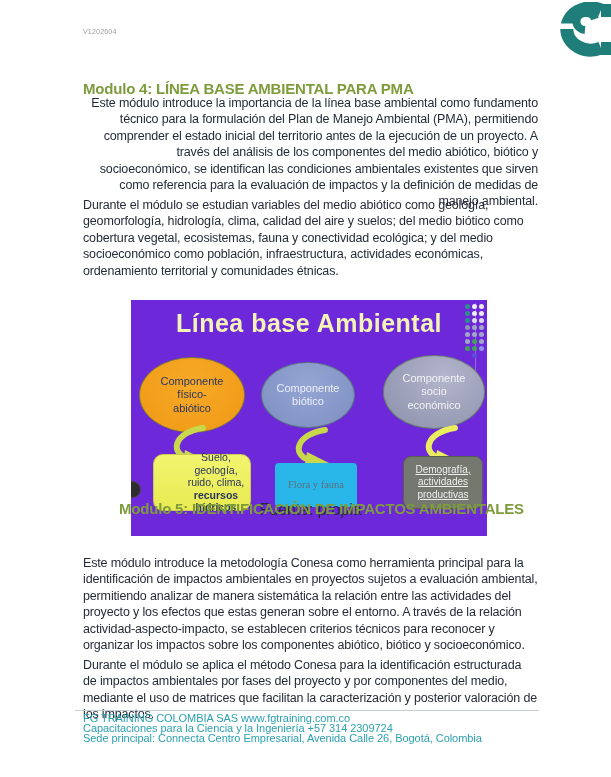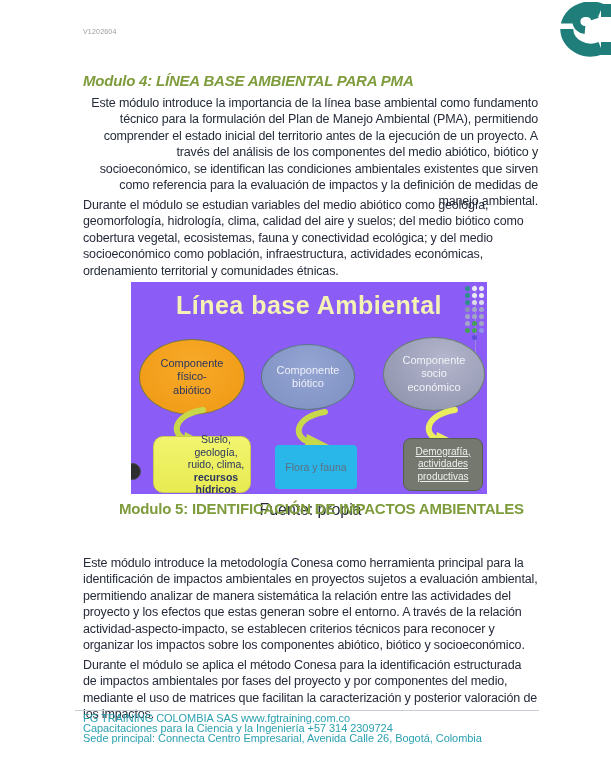--- a/index.html
+++ b/index.html
@@ -7,31 +7,31 @@
   .page {
     position:relative; width:611px; height:777px; margin:0 auto;
     background:#ffffff; overflow:hidden;
     font-family:"Liberation Sans", sans-serif;
     color:#262B3A;
   }
   .version { position:absolute; left:83px; top:28px; font-size:7px; color:#9a9a9a; letter-spacing:.2px; }
   .logo { position:absolute; right:-8px; top:2px; }
 
   .h-module { position:absolute; left:83px; width:470px; font-size:15px; font-weight:bold; color:#7E9C3C; letter-spacing:-0.2px; }
-  .h1 { top:72px;font-style:italic; }
+  .h1 { top:80px; }
   .h2 { top:500px;margin-left:36px; }
 
   .para { position:absolute; left:83px; width:455px; font-size:12.5px; line-height:16.4px; letter-spacing:-0.15px; color:#262B3A; }
   .p1 { top:95px;text-align:right; }
   .p2 { top:197px; }
   .p3 { top:555px; }
   .p4 { top:657px; }
 
   
-  .figure { position:absolute; left:131px; top:282px; width:356px; height:212px; background:#8b5cf6; overflow:hidden; }
+  .figure { position:absolute; left:131px; top:300px; width:356px; height:236px; background:#6d28d9; overflow:hidden; }
   .fig-title { position:absolute; top:9px; left:0; width:100%; text-align:center;
     font-size:25px; font-weight:bold; color:#F4F2B4; letter-spacing:.5px; }
   .fig-vline { position:absolute; right:11px; top:3px; width:1px; height:72px; background:rgba(165,170,195,.55); }
   .fig-dots { position:absolute; right:1px; top:4px; display:grid; grid-template-columns:repeat(3,7px); grid-auto-rows:7px; }
   .fig-dots .dot { width:5px; height:5px; border-radius:50%; }
   .watermark-circle { position:absolute; left:-7px; top:181px; width:17px; height:17px; border-radius:50%;
     background:#2e2e30; border:1px solid #4a4a4c; }
 
   .ellipse { position:absolute; border-radius:50%; display:flex; flex-direction:column;
     align-items:center; justify-content:center; text-align:center;
@@ -45,21 +45,21 @@
   .e3 { left:252px; top:55px; width:102px; height:74px;
         background:radial-gradient(ellipse at 60% 30%, #B3B6CC, #8A8EA9);
         border:1px solid rgba(70,110,60,.6); color:#F2F2F6; }
 
   .obox { position:absolute; display:flex; flex-direction:column; align-items:center; justify-content:center;
     text-align:center; font-size:10.5px; line-height:12.6px; white-space:pre-line; }
   .b1 { left:22px; top:154px; width:98px; height:57px; border-radius:10px;
         background:linear-gradient(#F2F46E, #E8EB52); border:1px solid #C9CC50; color:#2B3560;padding-left:28px; }
   .b1 strong { display:block; font-weight:bold; }
   .b2 { left:144px; top:163px; width:82px; height:44px; border-radius:4px;
-        background:#29B7E9; color:#5E6F80; }
+        background:#29B7E9; color:#5E6F80;font-family:Liberation Serif, serif; }
   .b3 { left:272px; top:156px; width:80px; height:53px; border-radius:8px;
         background:#75786E; border:1.5px solid #55614B; color:#EFEFEF; font-size:10px;text-decoration:underline; }
 
   .fig-arrow { position:absolute; }
 
   .caption { position:absolute; left:83px; top:501px; width:455px; text-align:center;
     font-size:16px; color:#262B3A; letter-spacing:-0.1px; }
 
   .footer-rule { position:absolute; left:75px; top:710px; width:464px; height:1px; background:#c9cdd4; }
   .footer { position:absolute; left:83px; top:714px; width:490px;

